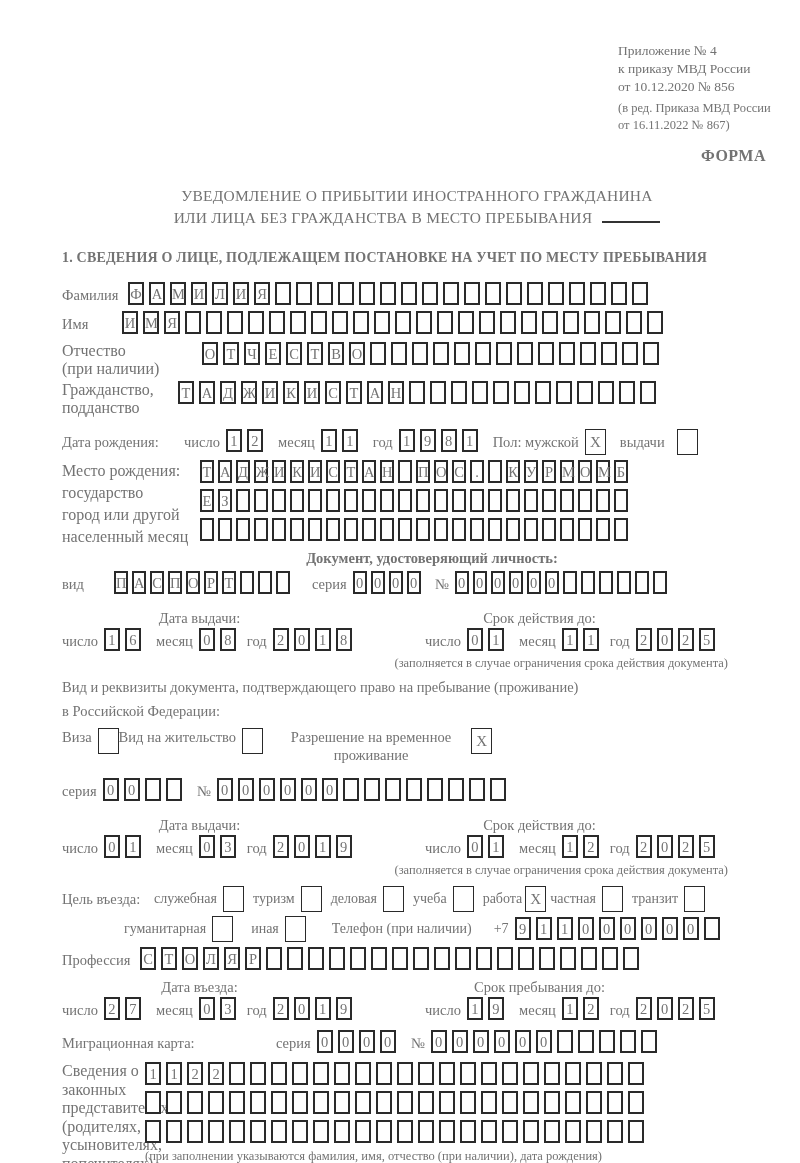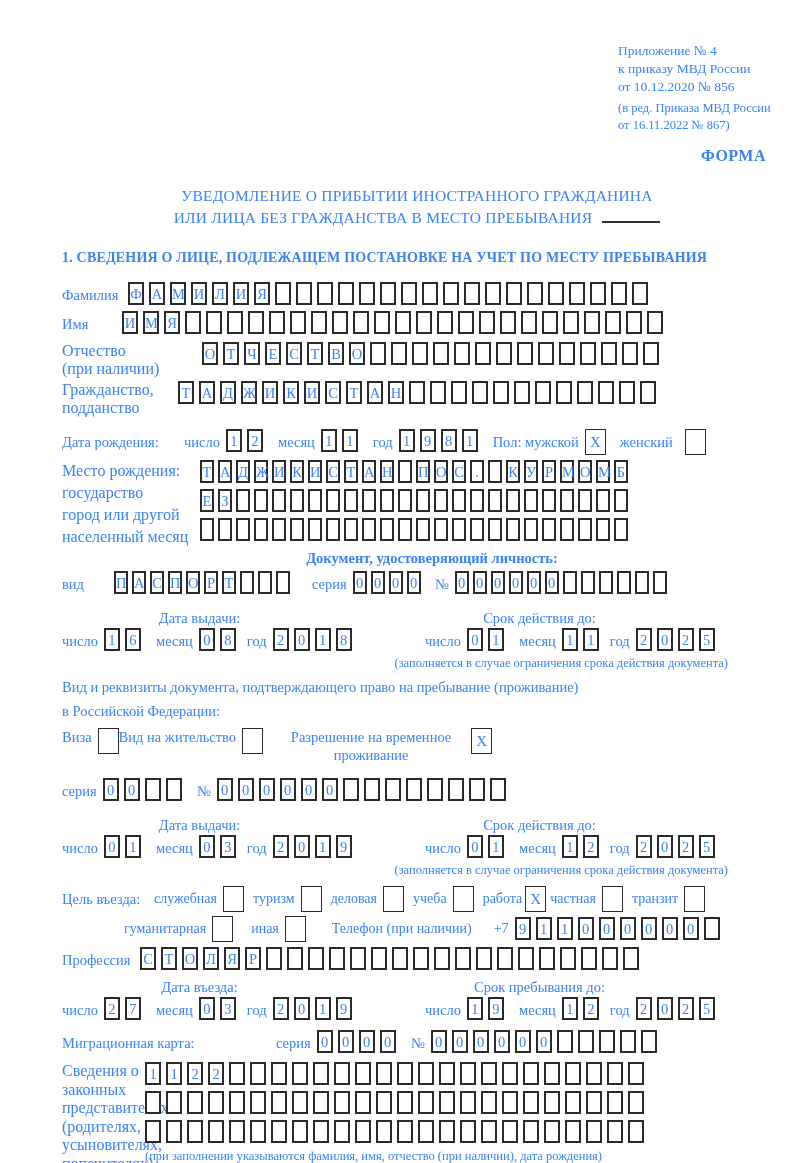--- a/index.html
+++ b/index.html
@@ -1,19 +1,19 @@
 <!DOCTYPE html>
 <html><head>
 <meta charset="utf-8">
 <style>
   *{box-sizing:border-box;margin:0;padding:0}
   html,body{background:#e9e9e9}
   .page{
     position:relative;width:800px;height:1163px;background:#fff;
-    font-family:"Liberation Serif","DejaVu Serif",serif;color:#3b82f6;
+    font-family:"Liberation Serif","DejaVu Serif",serif;color:#737373;
     padding:42px 28px 10px 62px;overflow:hidden;margin:0 auto;
   }
   
   .hdr{margin-left:556px;width:200px;font-size:13.5px;line-height:18px;white-space:nowrap}
   .hdr .hdr-small{font-size:12.5px;line-height:16.5px}
   .hdr .gap{height:4px}
   .forma{margin-top:14px;text-align:right;padding-right:6px;font-weight:bold;font-size:16px;letter-spacing:.5px}
   .title{margin-top:20px;text-align:center;font-weight:normal;font-size:15.5px;line-height:22px;letter-spacing:.2px}
   .title-underline{display:inline-block;width:58px;border-bottom:2px solid #333;height:13px;margin-left:10px}
   .sec1{margin-top:21px;font-weight:bold;font-size:14px;letter-spacing:.2px}
@@ -220,21 +220,21 @@
       </span>
     <span class="dlbl">год</span>
     <span class="cells">
         <span class="cell">1</span>
         <span class="cell">9</span>
         <span class="cell">8</span>
         <span class="cell">1</span>
       </span>
     <span class="dlbl">Пол: мужской</span>
     <span class="chk" style="margin-left:0">X</span>
-    <span class="dlbl" style="margin-left:14px">женский</span>
+    <span class="dlbl" style="margin-left:14px">выдачи</span>
     <span class="chk" style="margin-left:6px">&nbsp;</span>
   </div>
 
   <div class="frow" style="margin-top:4px">
     <div class="lbl-col" style="width:138px;line-height:22px">
       <div>Место рождения:</div>
       <div>государство</div>
       <div>город или другой</div>
       <div>населенный месяц</div>
     </div>

